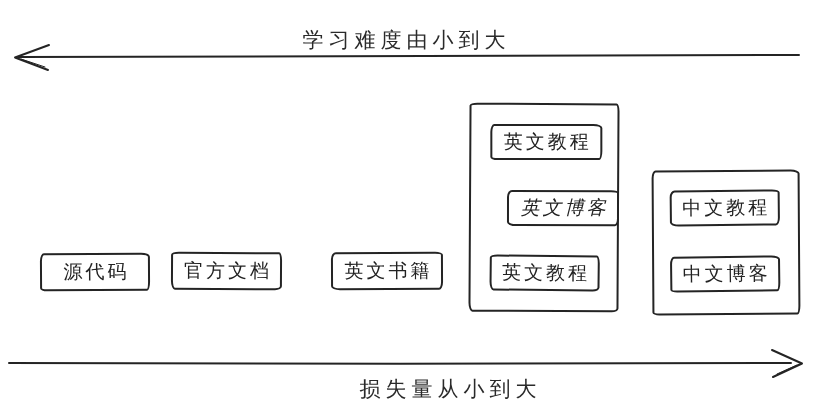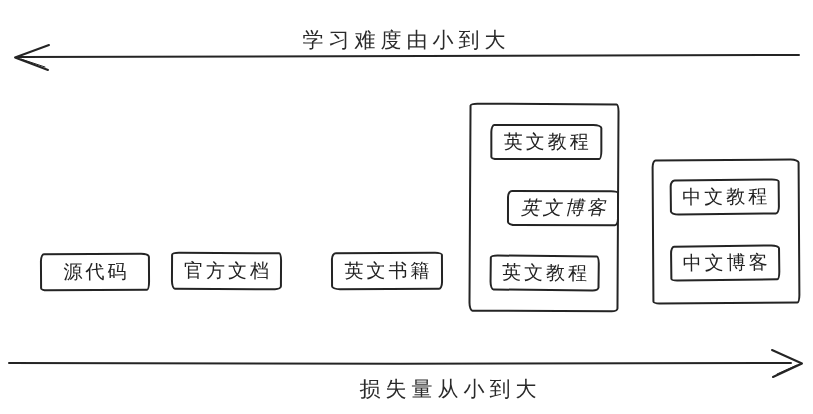--- a/index.html
+++ b/index.html
@@ -64,21 +64,21 @@
   
   .box-source   { left: 13px;  top: 253px; width: 110px; height: 38px; margin-left: 27px; }
   .box-docs     { left: 171px; top: 252px; width: 111px; height: 38px; }
   .box-enbooks  { left: 331px; top: 252px; width: 112px; height: 38px; }
   
   .group1 { left: 469px; top: 103px; width: 150px; height: 209px; }
   .group1 .item1 { left: 19px; top: 19px;  width: 112px; height: 36px; }
   .group1 .item2 { left: 36px; top: 85px;  width: 112px; height: 36px; font-style: italic; }
   .group1 .item3 { left: 19px; top: 150px; width: 110px; height: 36px; }
   
-  .group2 { left: 652px; top: 159px; width: 148px; height: 145px; }
+  .group2 { left: 652px; top: 170px; width: 148px; height: 145px; }
   .group2 .item1 { left: 16px; top: 18px; width: 110px; height: 36px; }
   .group2 .item2 { left: 16px; top: 84px; width: 110px; height: 36px; }
 </style>
 </head>
 <body>
 
 <div class="canvas">
 
   <div class="axis-label top">学习难度由小到大</div>
 

